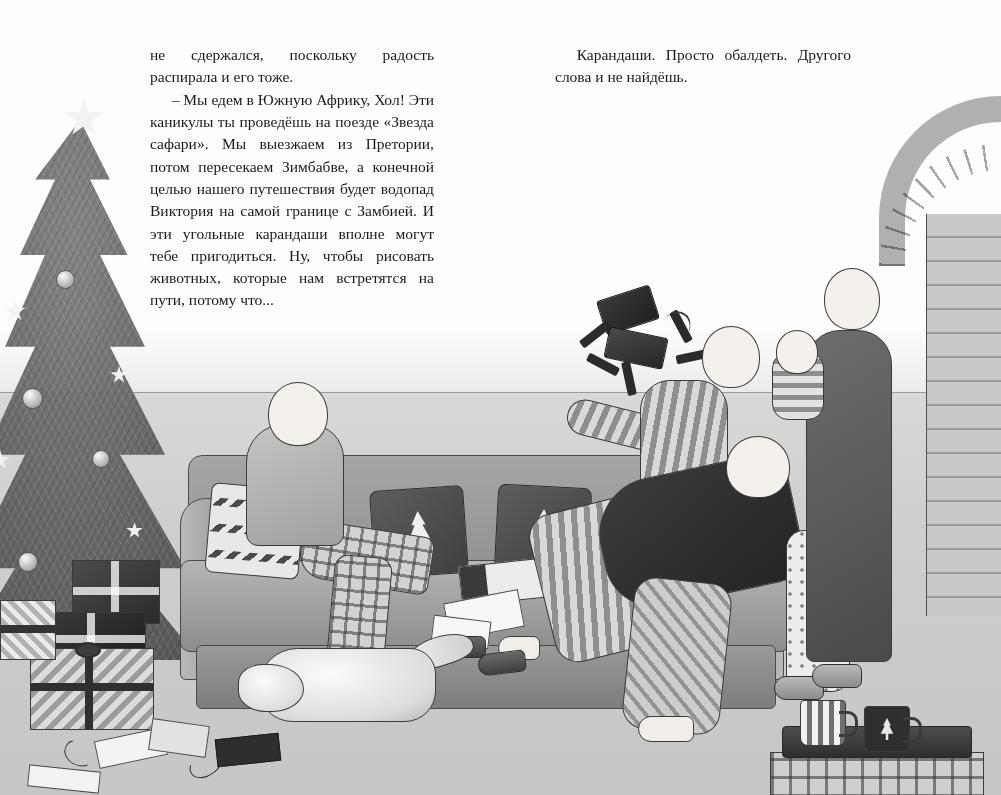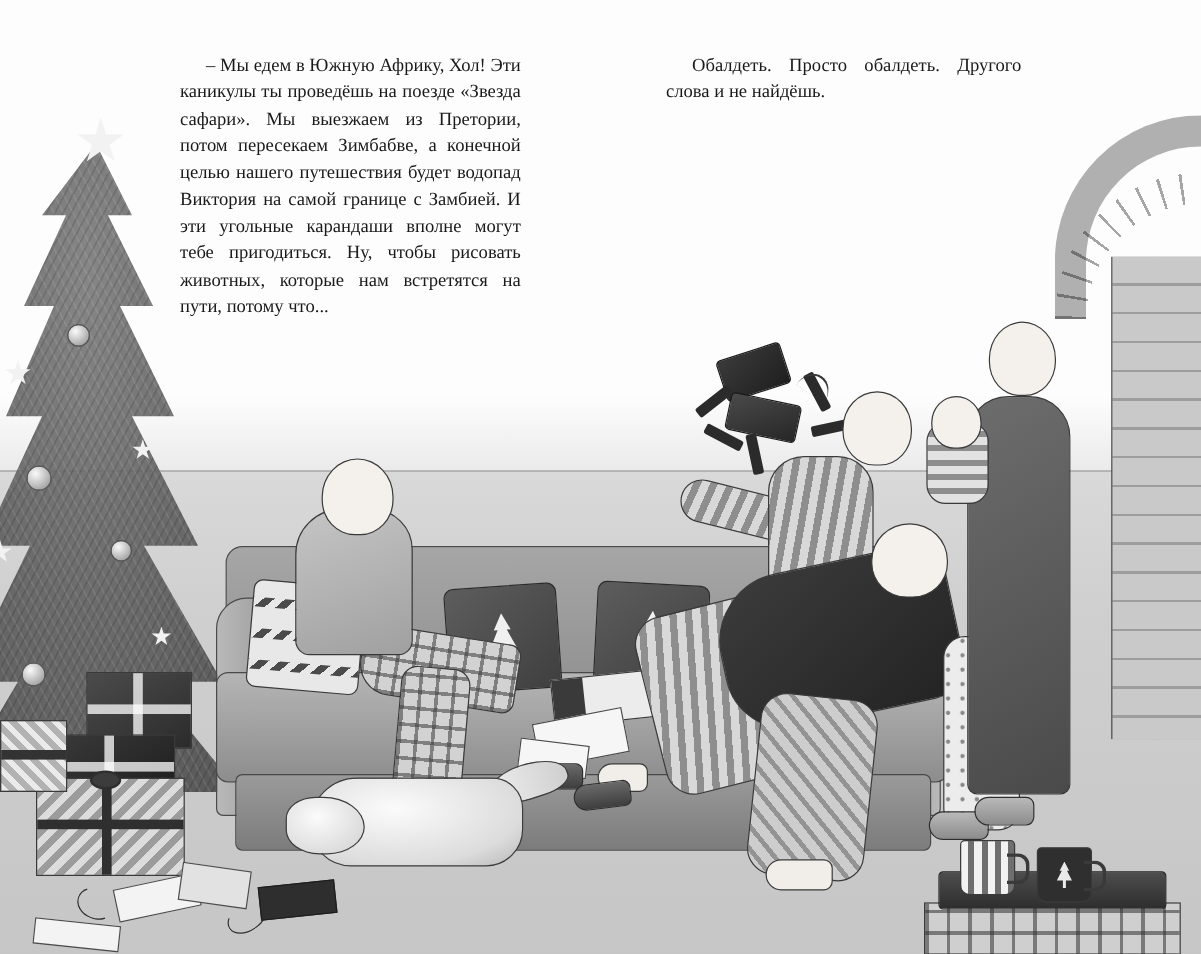--- a/index.html
+++ b/index.html
@@ -672,20 +672,21 @@
     <div class="table-cloth"></div>
     <div class="table-top"></div>
     <div class="mug mug-striped"></div>
     <div class="mug mug-dark">
       <div class="motif"></div>
     </div>
 
   </div>
 
   <div class="text-col col-left">
+    <p class="no-indent">не сдержался, поскольку радость распирала и его тоже.</p>
     <p>– Мы едем в Южную Африку, Хол! Эти каникулы ты проведёшь на поезде «Звезда сафари». Мы выезжаем из Претории, потом пересекаем Зимбабве, а конечной целью нашего путешествия будет водопад Виктория на самой границе с Замбией. И эти угольные карандаши вполне могут тебе пригодиться. Ну, чтобы рисовать животных, которые нам встретятся на пути, потому что...</p>
   </div>
 
   <div class="text-col col-right">
-    <p>Обалдеть. Просто обалдеть. Другого слова и не найдёшь.</p>
+    <p>Карандаши. Просто обалдеть. Другого слова и не найдёшь.</p>
   </div>
 
 </div>
 
 </body></html>

